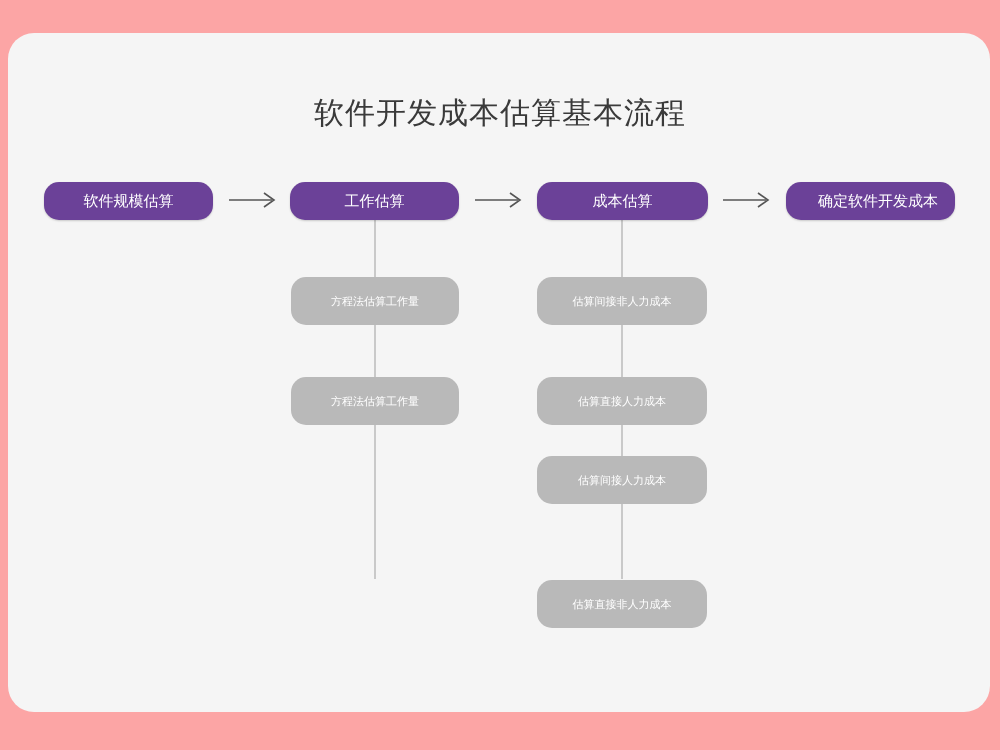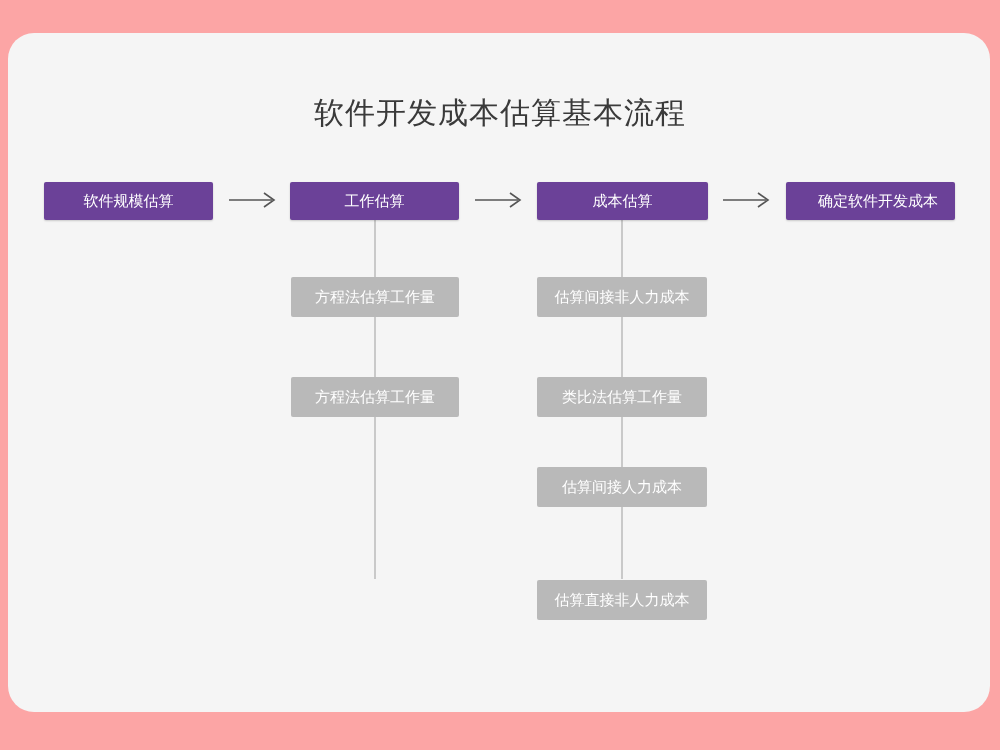--- a/index.html
+++ b/index.html
@@ -44,37 +44,37 @@
     white-space: nowrap;
   }
 
   
   .node {
     position: absolute;
     box-sizing: border-box;
     display: flex;
     align-items: center;
     justify-content: center;
-    border-radius: 2px;
+    border-radius: 15px;
     color: #ffffff;
     white-space: nowrap;
     user-select: none;
   }
 
   .node.primary {
     background: #6b4198;
     height: 38px;
     font-size: 15px;
     box-shadow: 0 1px 2px rgba(0,0,0,0.18);
   }
 
   .node.sub {
     background: #b9b9b9;
-    height: 40px;
-    font-size: 15px;
+    height: 48px;
+    font-size: 11px;
     color: #ffffff;
   }
 
   
   .arrow {
     position: absolute;
     height: 24px;
     display: flex;
     align-items: center;
     justify-content: center;
@@ -134,19 +134,19 @@
 
   <div class="node primary" style="left:786px; top:182px; width:169px;padding-left:15px;">确定软件开发成本</div>
 
   <div class="node sub" style="left:291px; top:277px; width:168px;">方程法估算工作量</div>
 
   <div class="node sub" style="left:291px; top:377px; width:168px;">方程法估算工作量</div>
 
 
   <div class="node sub" style="left:537px; top:277px; width:170px;">估算间接非人力成本</div>
 
-  <div class="node sub" style="left:537px; top:377px; width:170px;">类比法估算工作量</div>
+  <div class="node sub" style="left:537px; top:377px; width:170px;">估算直接人力成本</div>
 
-  <div class="node sub" style="left:537px; top:467px; width:170px;">估算间接人力成本</div>
+  <div class="node sub" style="left:537px; top:456px; width:170px;">估算间接人力成本</div>
 
   <div class="node sub" style="left:537px; top:580px; width:170px;">估算直接非人力成本</div>
 
 </div>
 
 </body></html>

